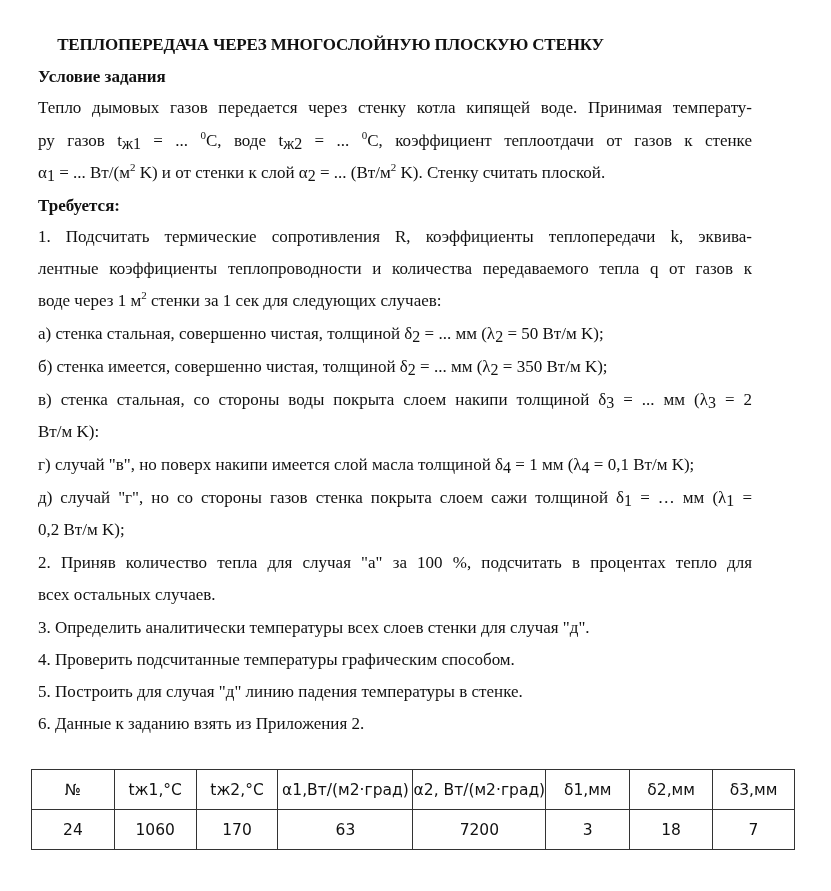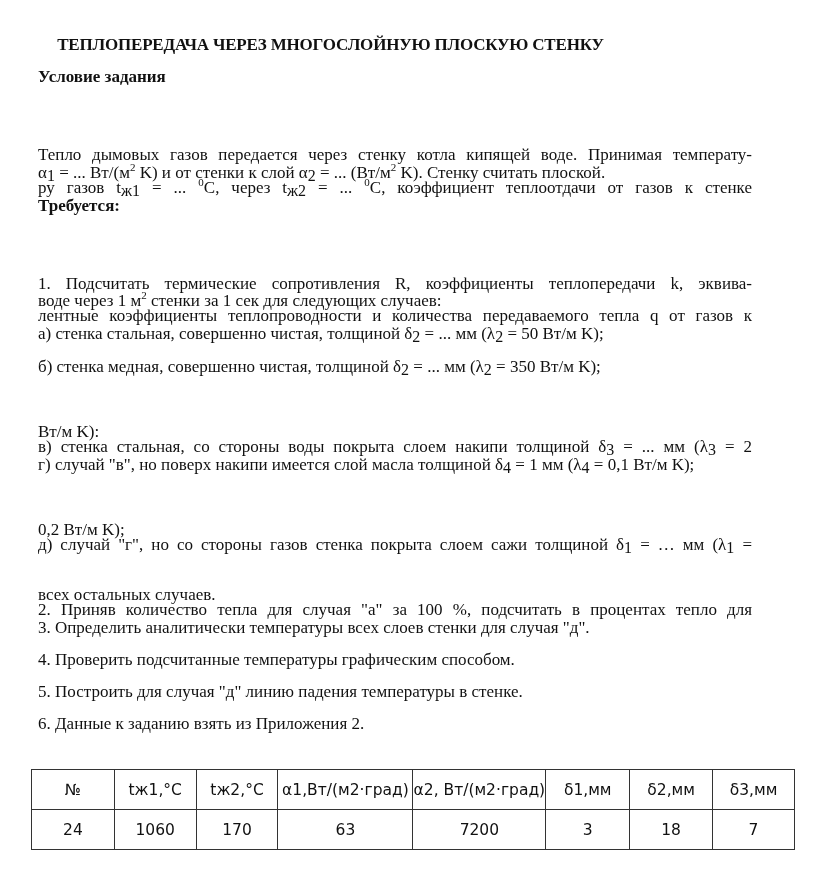--- a/index.html
+++ b/index.html
@@ -1,46 +1,46 @@
 <!DOCTYPE html>
 <html><head>
 <meta charset="utf-8">
 <style>
   html, body { margin: 0; padding: 0; background: #ffffff; }
   body { width: 831px; height: 891px; position: relative; overflow: hidden; color: #111; }
   .doc { position: absolute; left: 0; top: 0; width: 831px; font-family: "Liberation Serif", serif; }
   .title { position: absolute; left: 0; width: 661px; top: 35px; text-align: center; font-weight: bold; font-size: 17px; letter-spacing: -0.2px; }
   .line { position: absolute; left: 38px; width: 714px; font-size: 17px; white-space: nowrap; line-height: 20px; }
-  .just { text-align: justify; text-align-last: justify; white-space: normal; margin-top: 47px; }
+  .just { text-align: justify; text-align-last: justify; white-space: normal; }
   .bold { font-weight: bold; }
   sub { font-size: 16px; vertical-align: -3px; line-height: 0; }
   sup { font-size: 11px; vertical-align: 7px; line-height: 0; }
   table.data { position: absolute; left: 31px; top: 769px; width: 764px; border-collapse: collapse; font-family: "DejaVu Sans", sans-serif; font-size: 15.5px; }
   table.data td { border: 1.5px solid #333; text-align: center; height: 39px; padding: 0; color: #111; }
 </style>
 </head>
 <body>
 
 <div class="doc">
   <div class="title">ТЕПЛОПЕРЕДАЧА ЧЕРЕЗ МНОГОСЛОЙНУЮ ПЛОСКУЮ СТЕНКУ</div>
 
   <div class="line bold" style="top:67px">Условие задания</div>
 
   <div class="line just" style="top:98px"><span>Тепло дымовых газов передается через стенку котла кипящей воде. Принимая температу-</span></div>
-  <div class="line just" style="top:131px"><span>ру газов t</span><sub>ж1</sub><span> = ... </span><sup>0</sup><span>C, через t</span><sub>ж2</sub><span> = ... </span><sup>0</sup><span>C, коэффициент теплоотдачи от газов к стенке</span></div>
+  <div class="line just" style="top:131px"><span>ру газов t</span><sub>ж1</sub><span> = ... </span><sup>0</sup><span>C, воде t</span><sub>ж2</sub><span> = ... </span><sup>0</sup><span>C, коэффициент теплоотдачи от газов к стенке</span></div>
   <div class="line" style="top:163px"><span>α</span><sub>1</sub><span> = ... Вт/(м</span><sup>2</sup><span> K) и от стенки к слой α</span><sub>2</sub><span> = ... (Вт/м</span><sup>2</sup><span> K). Стенку считать плоской.</span></div>
 
   <div class="line bold" style="top:196px">Требуется:</div>
 
   <div class="line just" style="top:227px"><span>1. Подсчитать термические сопротивления R, коэффициенты теплопередачи k, эквива-</span></div>
   <div class="line just" style="top:259px"><span>лентные коэффициенты теплопроводности и количества передаваемого тепла q от газов к</span></div>
   <div class="line" style="top:291px"><span>воде через 1 м</span><sup>2</sup><span> стенки за 1 сек для следующих случаев:</span></div>
 
   <div class="line" style="top:324px"><span>а) стенка стальная, совершенно чистая, толщиной δ</span><sub>2</sub><span> = ... мм (λ</span><sub>2</sub><span> = 50 Вт/м K);</span></div>
-  <div class="line" style="top:357px"><span>б) стенка медная, совершенно чистая, толщиной   δ</span><sub>2</sub><span> = ... мм (λ</span><sub>2</sub><span> = 350 Вт/м K);</span></div>
+  <div class="line" style="top:357px"><span>б) стенка имеется, совершенно чистая, толщиной   δ</span><sub>2</sub><span> = ... мм (λ</span><sub>2</sub><span> = 350 Вт/м K);</span></div>
   <div class="line just" style="top:390px"><span>в) стенка стальная, со стороны воды покрыта слоем накипи толщиной δ</span><sub>3</sub><span> = ... мм (λ</span><sub>3</sub><span> = 2</span></div>
   <div class="line" style="top:422px">Вт/м K):</div>
   <div class="line" style="top:455px"><span>г) случай "в", но поверх накипи имеется слой масла толщиной δ</span><sub>4</sub><span> = 1 мм (λ</span><sub>4</sub><span> = 0,1 Вт/м K);</span></div>
   <div class="line just" style="top:488px"><span>д) случай "г",  но со стороны газов стенка покрыта слоем сажи толщиной δ</span><sub>1</sub><span> = … мм (λ</span><sub>1</sub><span> =</span></div>
   <div class="line" style="top:520px">0,2 Вт/м K);</div>
 
   <div class="line just" style="top:553px"><span>2. Приняв количество тепла для случая "а" за 100 %,  подсчитать в процентах тепло для</span></div>
   <div class="line" style="top:585px">всех остальных случаев.</div>
   <div class="line" style="top:618px">3. Определить аналитически температуры всех слоев стенки для случая "д".</div>
   <div class="line" style="top:650px">4. Проверить подсчитанные температуры графическим способом.</div>

